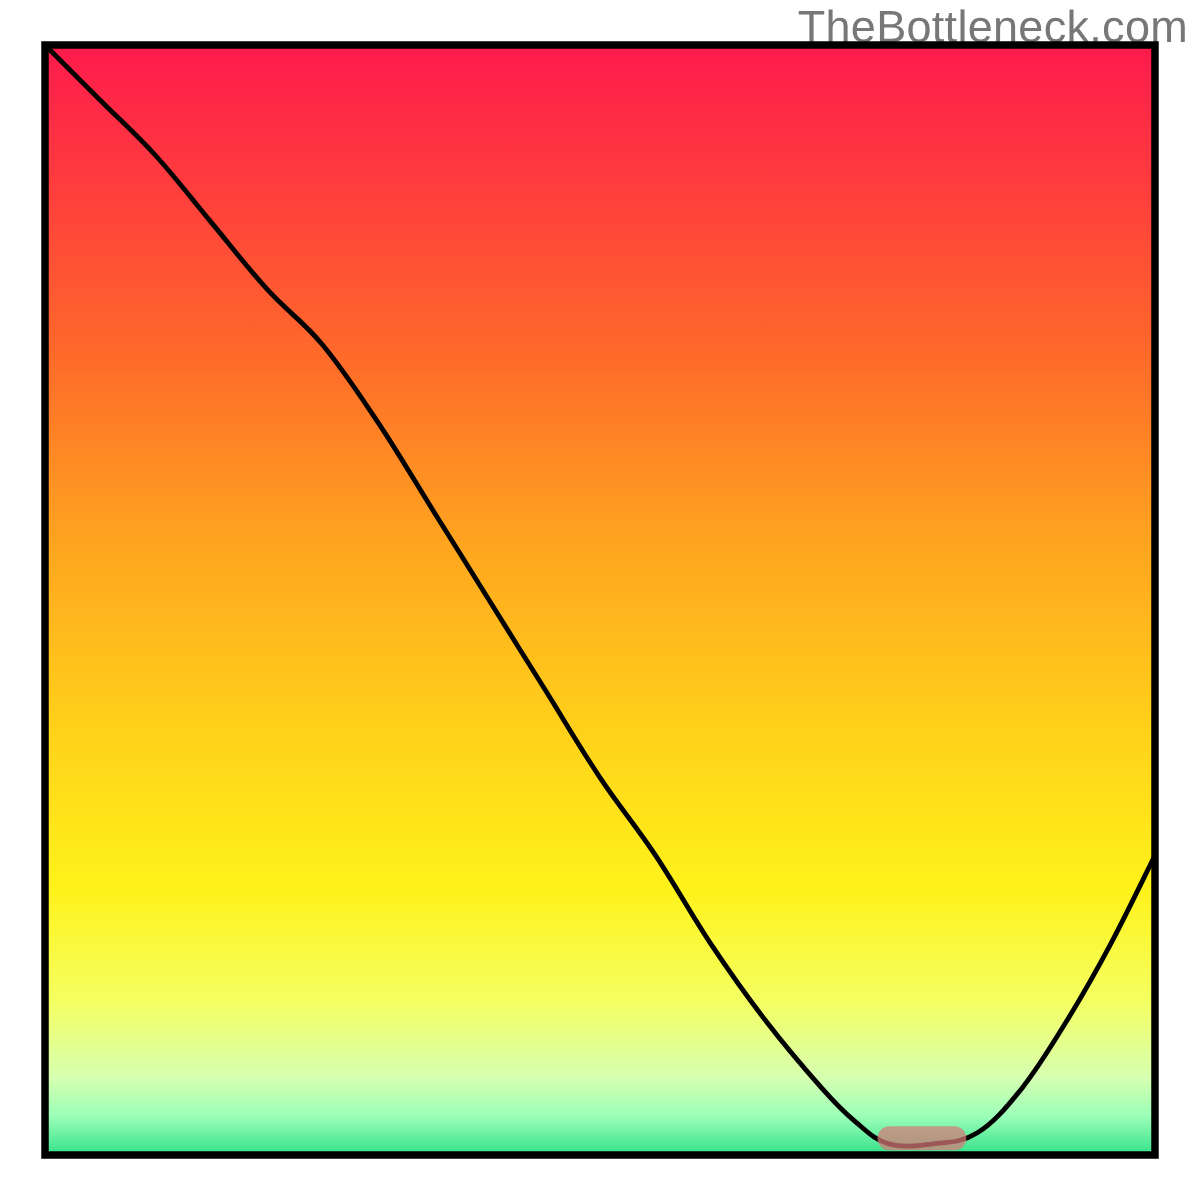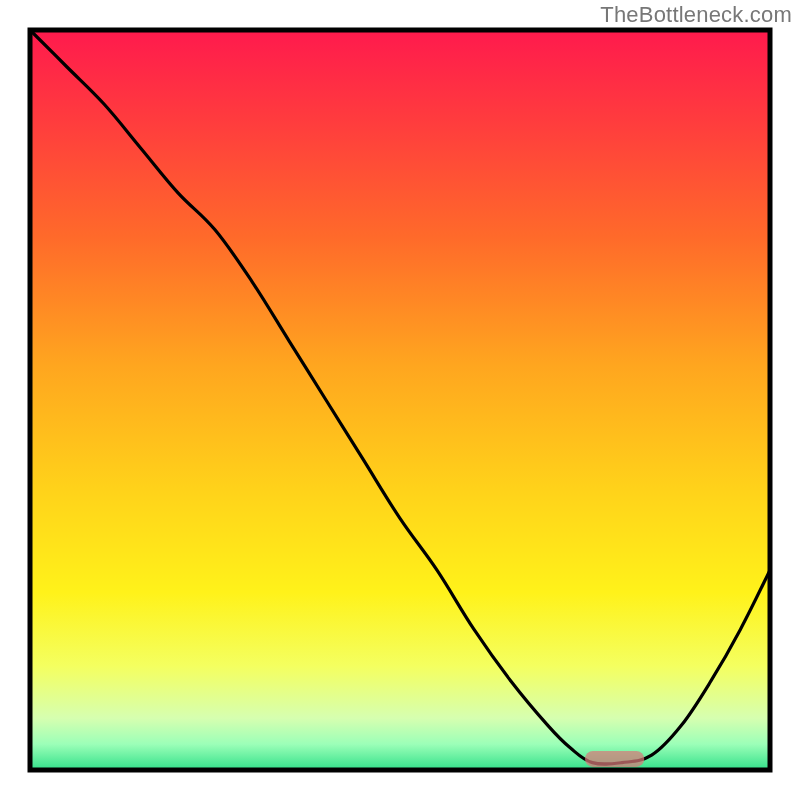--- a/index.html
+++ b/index.html
@@ -13,21 +13,21 @@
   }
   .container {
     position: relative;
     width: 800px;
     height: 800px;
   }
   .watermark {
     position: absolute;
     top: 2px;
     right: 8px;
-    font-size: 22px;
+    font-size: 30px;
     color: #777777;
     letter-spacing: 0.2px;
     font-weight: 500;
   }
   .plot {
     position: absolute;
     left: 0;
     top: 0;
     width: 800px;
     height: 800px;

